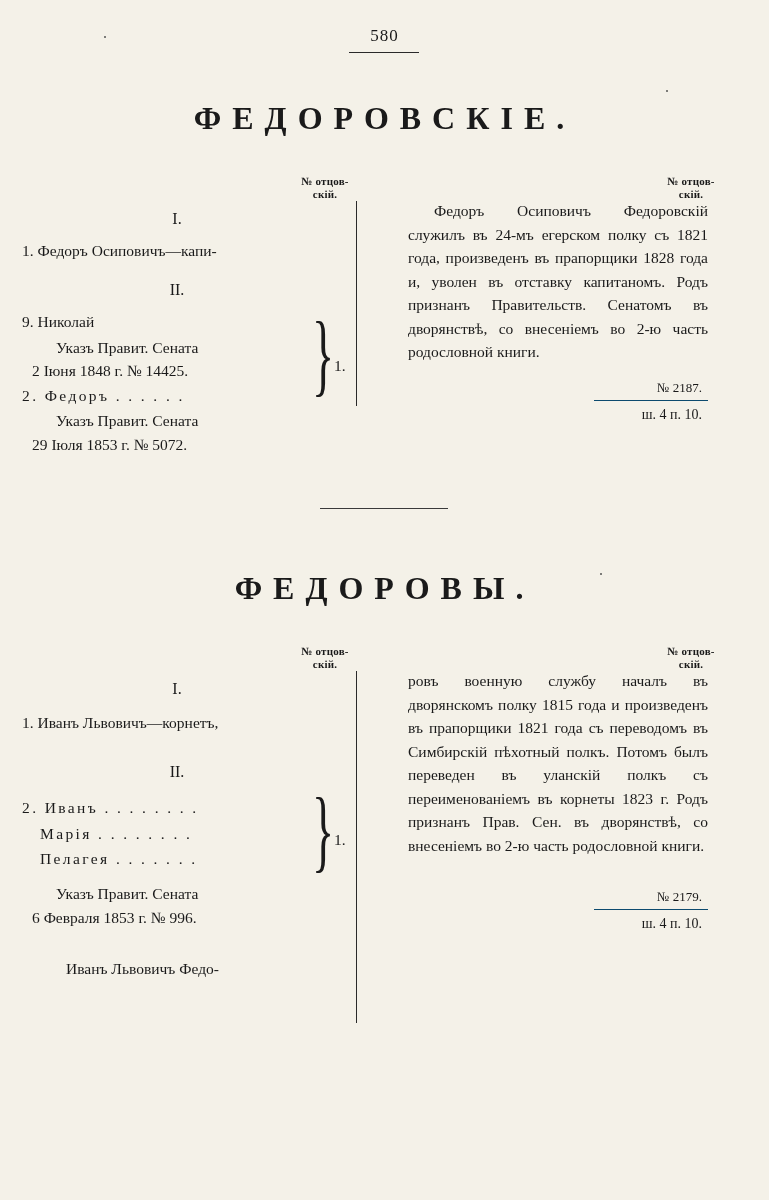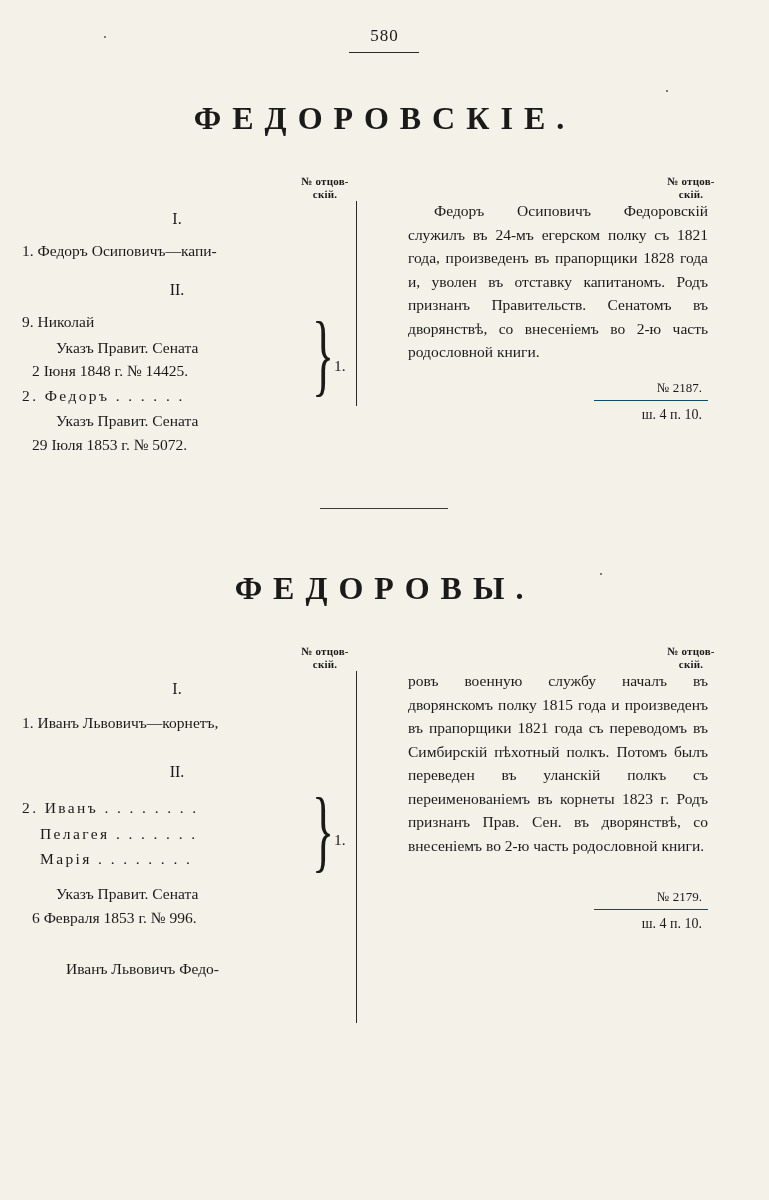--- a/index.html
+++ b/index.html
@@ -262,24 +262,24 @@
           <span>1. Иванъ Львовичъ—корнетъ,</span>
         </div>
 
         <div class="gen-label" style="margin-top:26px;">II.</div>
 
         <div class="brace-wrap" style="height:86px; margin-top:12px;">
           <div class="entry">
             <span class="dots">2. Иванъ .  .  .  .  .  .  .  .</span>
           </div>
           <div class="entry">
+            <span class="dots indent2" style="padding-left:18px;">Марія .  .  .  .  .  .  .  .</span>
+          </div>
+          <div class="entry">
             <span class="dots indent2" style="padding-left:18px;">Пелагея  .  .  .  .  .  .  .</span>
-          </div>
-          <div class="entry">
-            <span class="dots indent2" style="padding-left:18px;">Марія .  .  .  .  .  .  .  .</span>
           </div>
           <div class="brace" style="left:290px; top:12px;">}</div>
           <div class="brace-num" style="left:312px; top:32px;">1.</div>
         </div>
 
         <div class="entry">
           <span class="indent">Указъ Правит. Сената</span>
           <span class="indent2">6 Февраля 1853 г. № 996.</span>
         </div>
 

